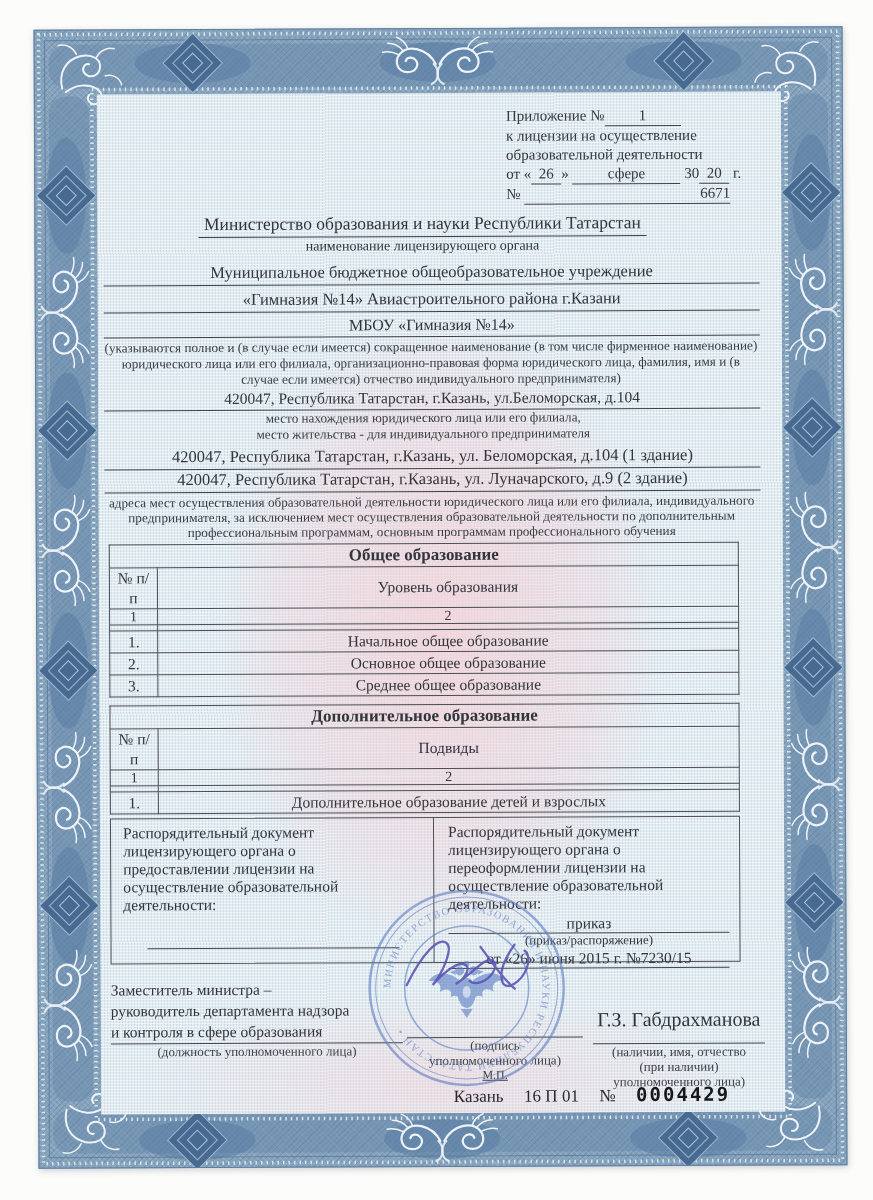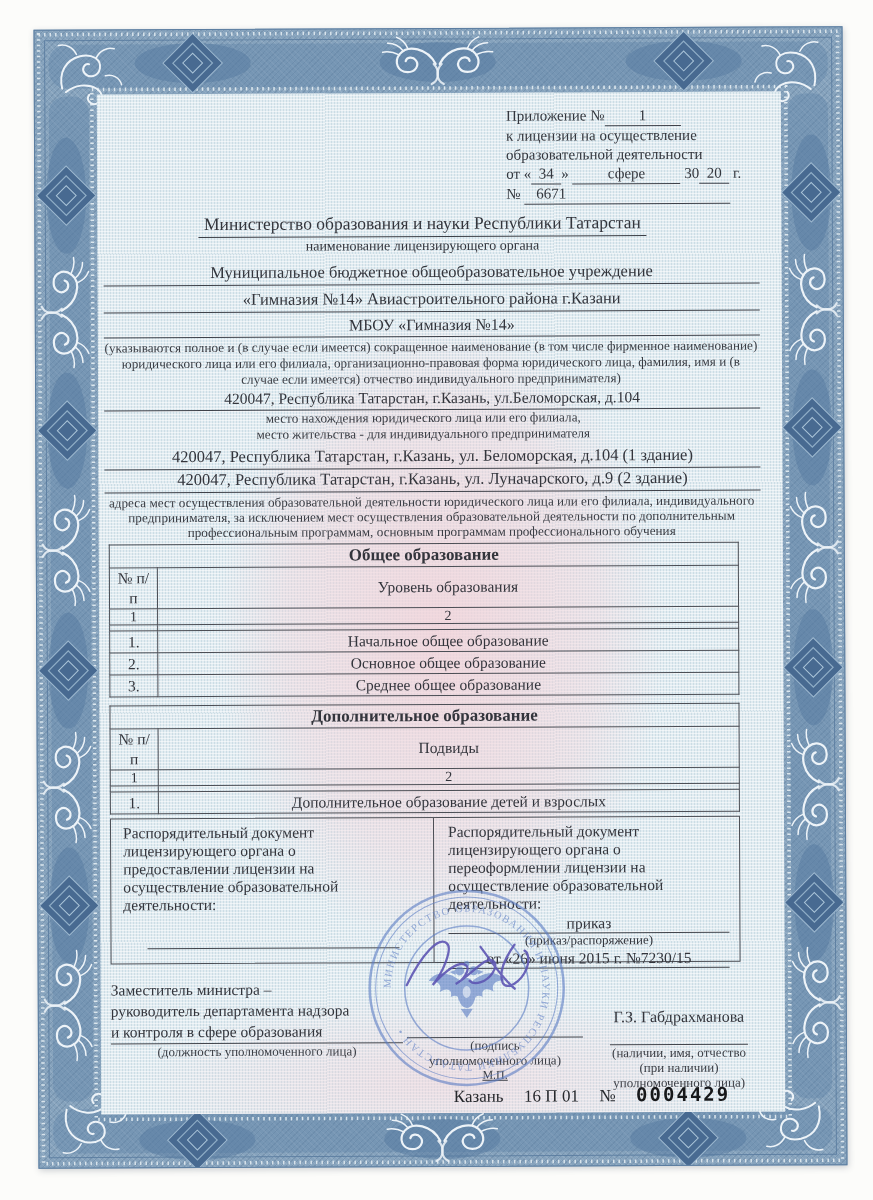--- a/index.html
+++ b/index.html
@@ -65,21 +65,21 @@
   .ord-cap { text-align:center; font-size:13px; line-height:14px; }
   .ord-date { margin-top:1px; text-align:center; font-size:15.5px; line-height:19px; border-bottom:1px solid #43464d; }
   
   .sig-area { position:relative; height:130px; margin:12px -34px 0 0; font-size:15.5px; }
   .sig-left { position:absolute; left:0; top:3px; width:292px; line-height:21px; }
   .sig-left .ul3 { border-bottom:1px solid #43464d; padding-bottom:1px; }
   .sig-cap { font-size:13px; line-height:15px; text-align:center; color:#3a3d44; }
   .sig-mid { position:absolute; left:296px; top:0; width:176px; }
   .sig-line { border-bottom:1px solid #43464d; height:62px; }
   .sig-right { position:absolute; left:470px; top:34px; width:196px; text-align:center; }
-  .sig-name { display:inline-block; font-size:16px; border-bottom:1px solid #43464d; padding:0 4px 18px;text-align:center; }
+  .sig-name { display:inline-block; font-size:20px; border-bottom:1px solid #43464d; padding:0 4px 12px;text-align:center; }
   .mp { font-size:12px;text-decoration:underline; }
   
   .stamp { position:absolute; left:261px; top:790px; width:210px; height:210px; pointer-events:none; }
   .autograph { position:absolute; left:292px; top:836px; width:170px; height:74px; pointer-events:none; }
   
   .series { position:absolute; top:991px; right:55px; font-size:17px; white-space:nowrap; color:#26282c; }
   .series .gap { display:inline-block; width:12px; }
   .series-number { font-family:"DejaVu Sans Mono",monospace; font-weight:bold; font-size:19px; letter-spacing:2px; color:#17181a;margin-top:27px; }
 </style>
 </head>
@@ -170,26 +170,26 @@
     </svg>
 
     <div class="paper">
       <div class="col">
 
         <div class="appendix">
           <div><span>Приложение №</span><span class="ub" style="min-width:76px;">1</span></div>
           <div>к лицензии на осуществление</div>
           <div>образовательной деятельности</div>
           <div>
-            <span>от «</span><span class="ub" style="min-width:30px;">34</span><span>»</span>
+            <span>от «</span><span class="ub" style="min-width:30px;">26</span><span>»</span>
             <span class="ub" style="min-width:108px;">сфере</span>
             <span>30</span><span class="ub" style="min-width:30px;">20</span>
             <span>г.</span>
           </div>
-          <div><span>№</span>&nbsp;<span class="ub" style="min-width:194px;text-align:left;padding-left:12px;">6671</span></div>
+          <div><span>№</span>&nbsp;<span class="ub" style="min-width:194px;text-align:right;padding-left:12px;">6671</span></div>
         </div>
 
         <div class="c title-wrap"><span class="title">Министерство образования и науки Республики Татарстан</span></div>
         <div class="c subtitle">наименование лицензирующего органа</div>
 
         <div class="rule org1">Муниципальное бюджетное общеобразовательное учреждение</div>
         <div class="rule org2">«Гимназия №14» Авиастроительного района г.Казани</div>
         <div class="rule org3">МБОУ «Гимназия №14»</div>
         <div class="note" style="margin:2px -20px 0 -4px;">(указываются полное и (в случае если имеется) сокращенное наименование (в том числе фирменное наименование) юридического лица или его филиала, организационно-правовая форма юридического лица, фамилия, имя и (в случае если имеется) отчество индивидуального предпринимателя)</div>
 

